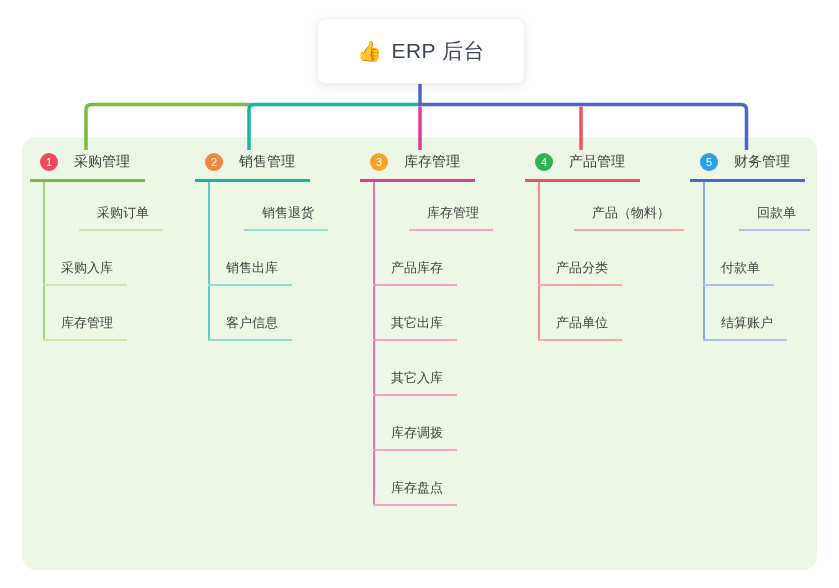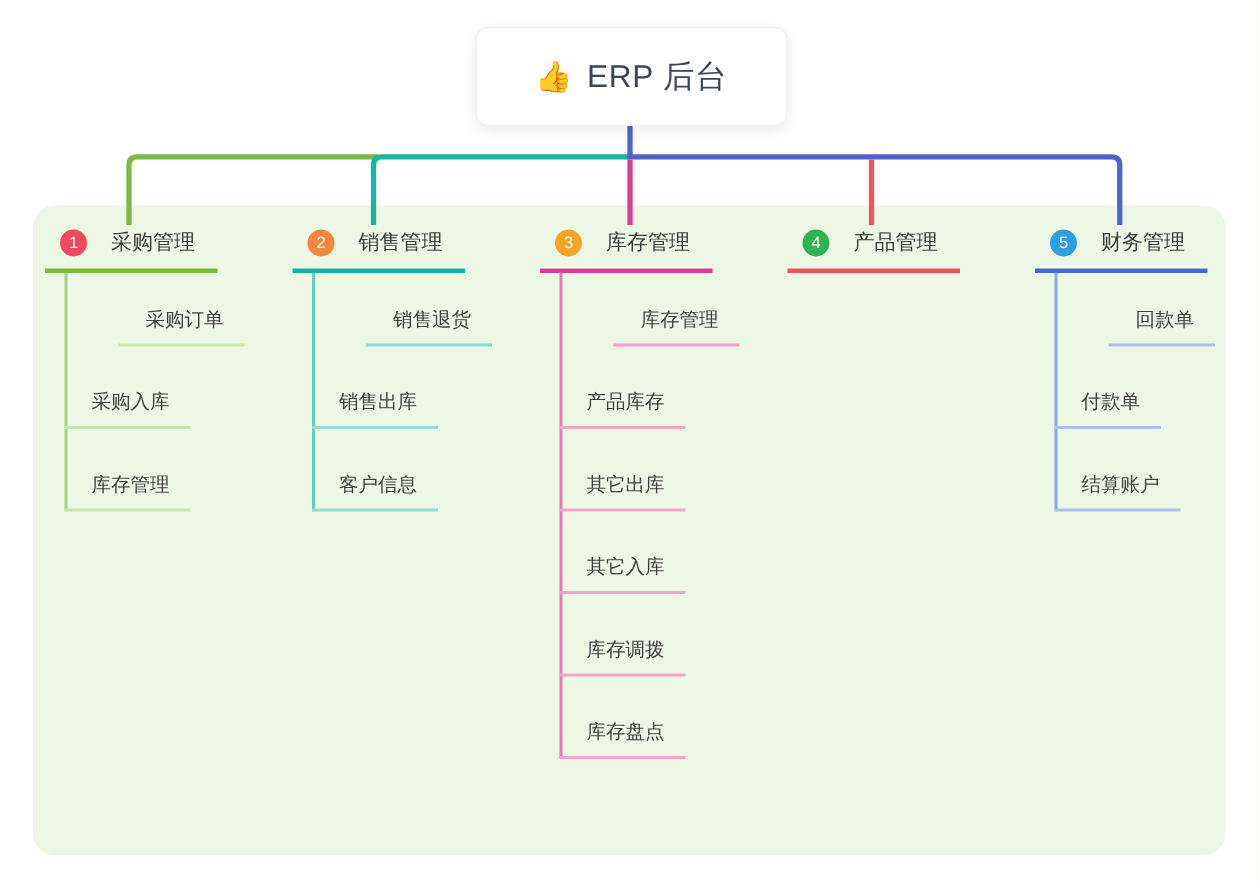--- a/index.html
+++ b/index.html
@@ -136,20 +136,31 @@
         <div class="child">
           <span class="child-inner">库存盘点</span>
         </div>
       </div>
     </div>
     <div class="branch" style="left: 525px; --main: #f4515c; --badge: #2eb350; --spine: #f7888e; --light: #f9a6aa;">
       <div class="branch-header">
         <span class="badge">4</span>
         <span class="branch-title">产品管理</span>
       </div>
+      <div class="children">
+        <div class="child">
+          <span class="child-inner">产品（物料）</span>
+        </div>
+        <div class="child">
+          <span class="child-inner">产品分类</span>
+        </div>
+        <div class="child">
+          <span class="child-inner">产品单位</span>
+        </div>
+      </div>
     </div>
     <div class="branch" style="left: 690px; --main: #4b66d2; --badge: #2d9fe4; --spine: #8da7e6; --light: #aebfec;">
       <div class="branch-header">
         <span class="badge">5</span>
         <span class="branch-title">财务管理</span>
       </div>
       <div class="children">
         <div class="child">
           <span class="child-inner">回款单</span>
         </div>

